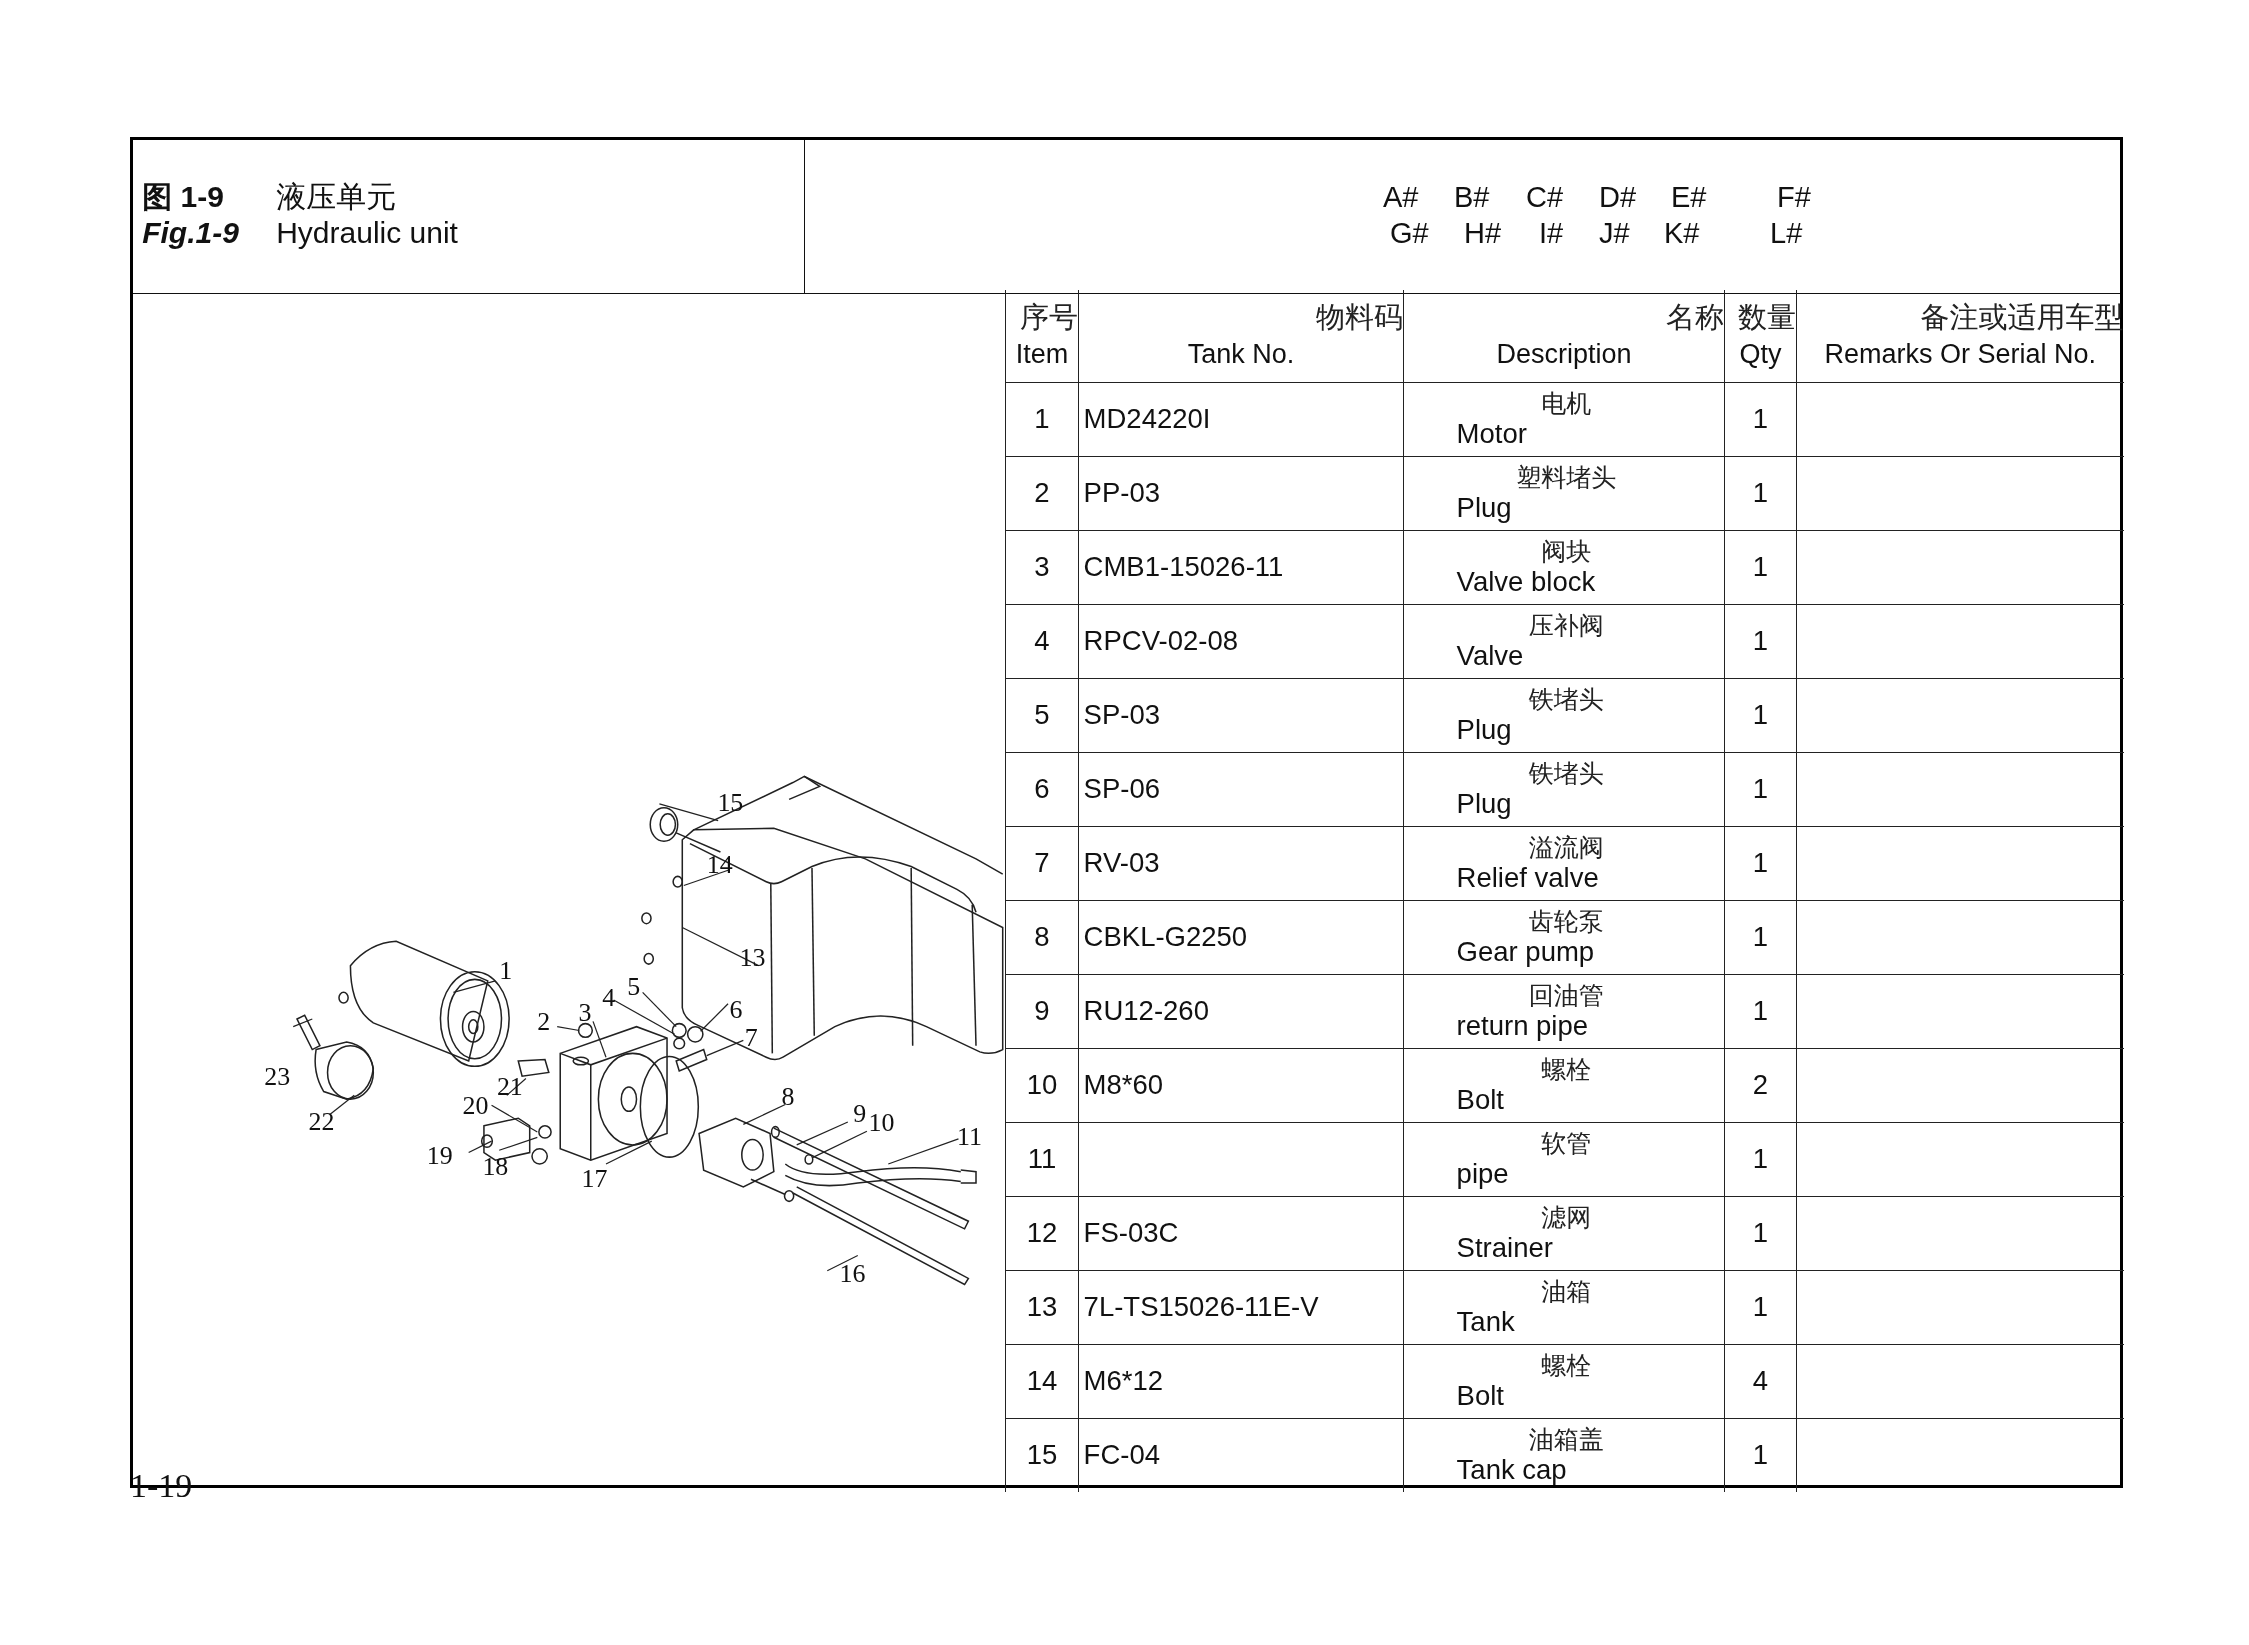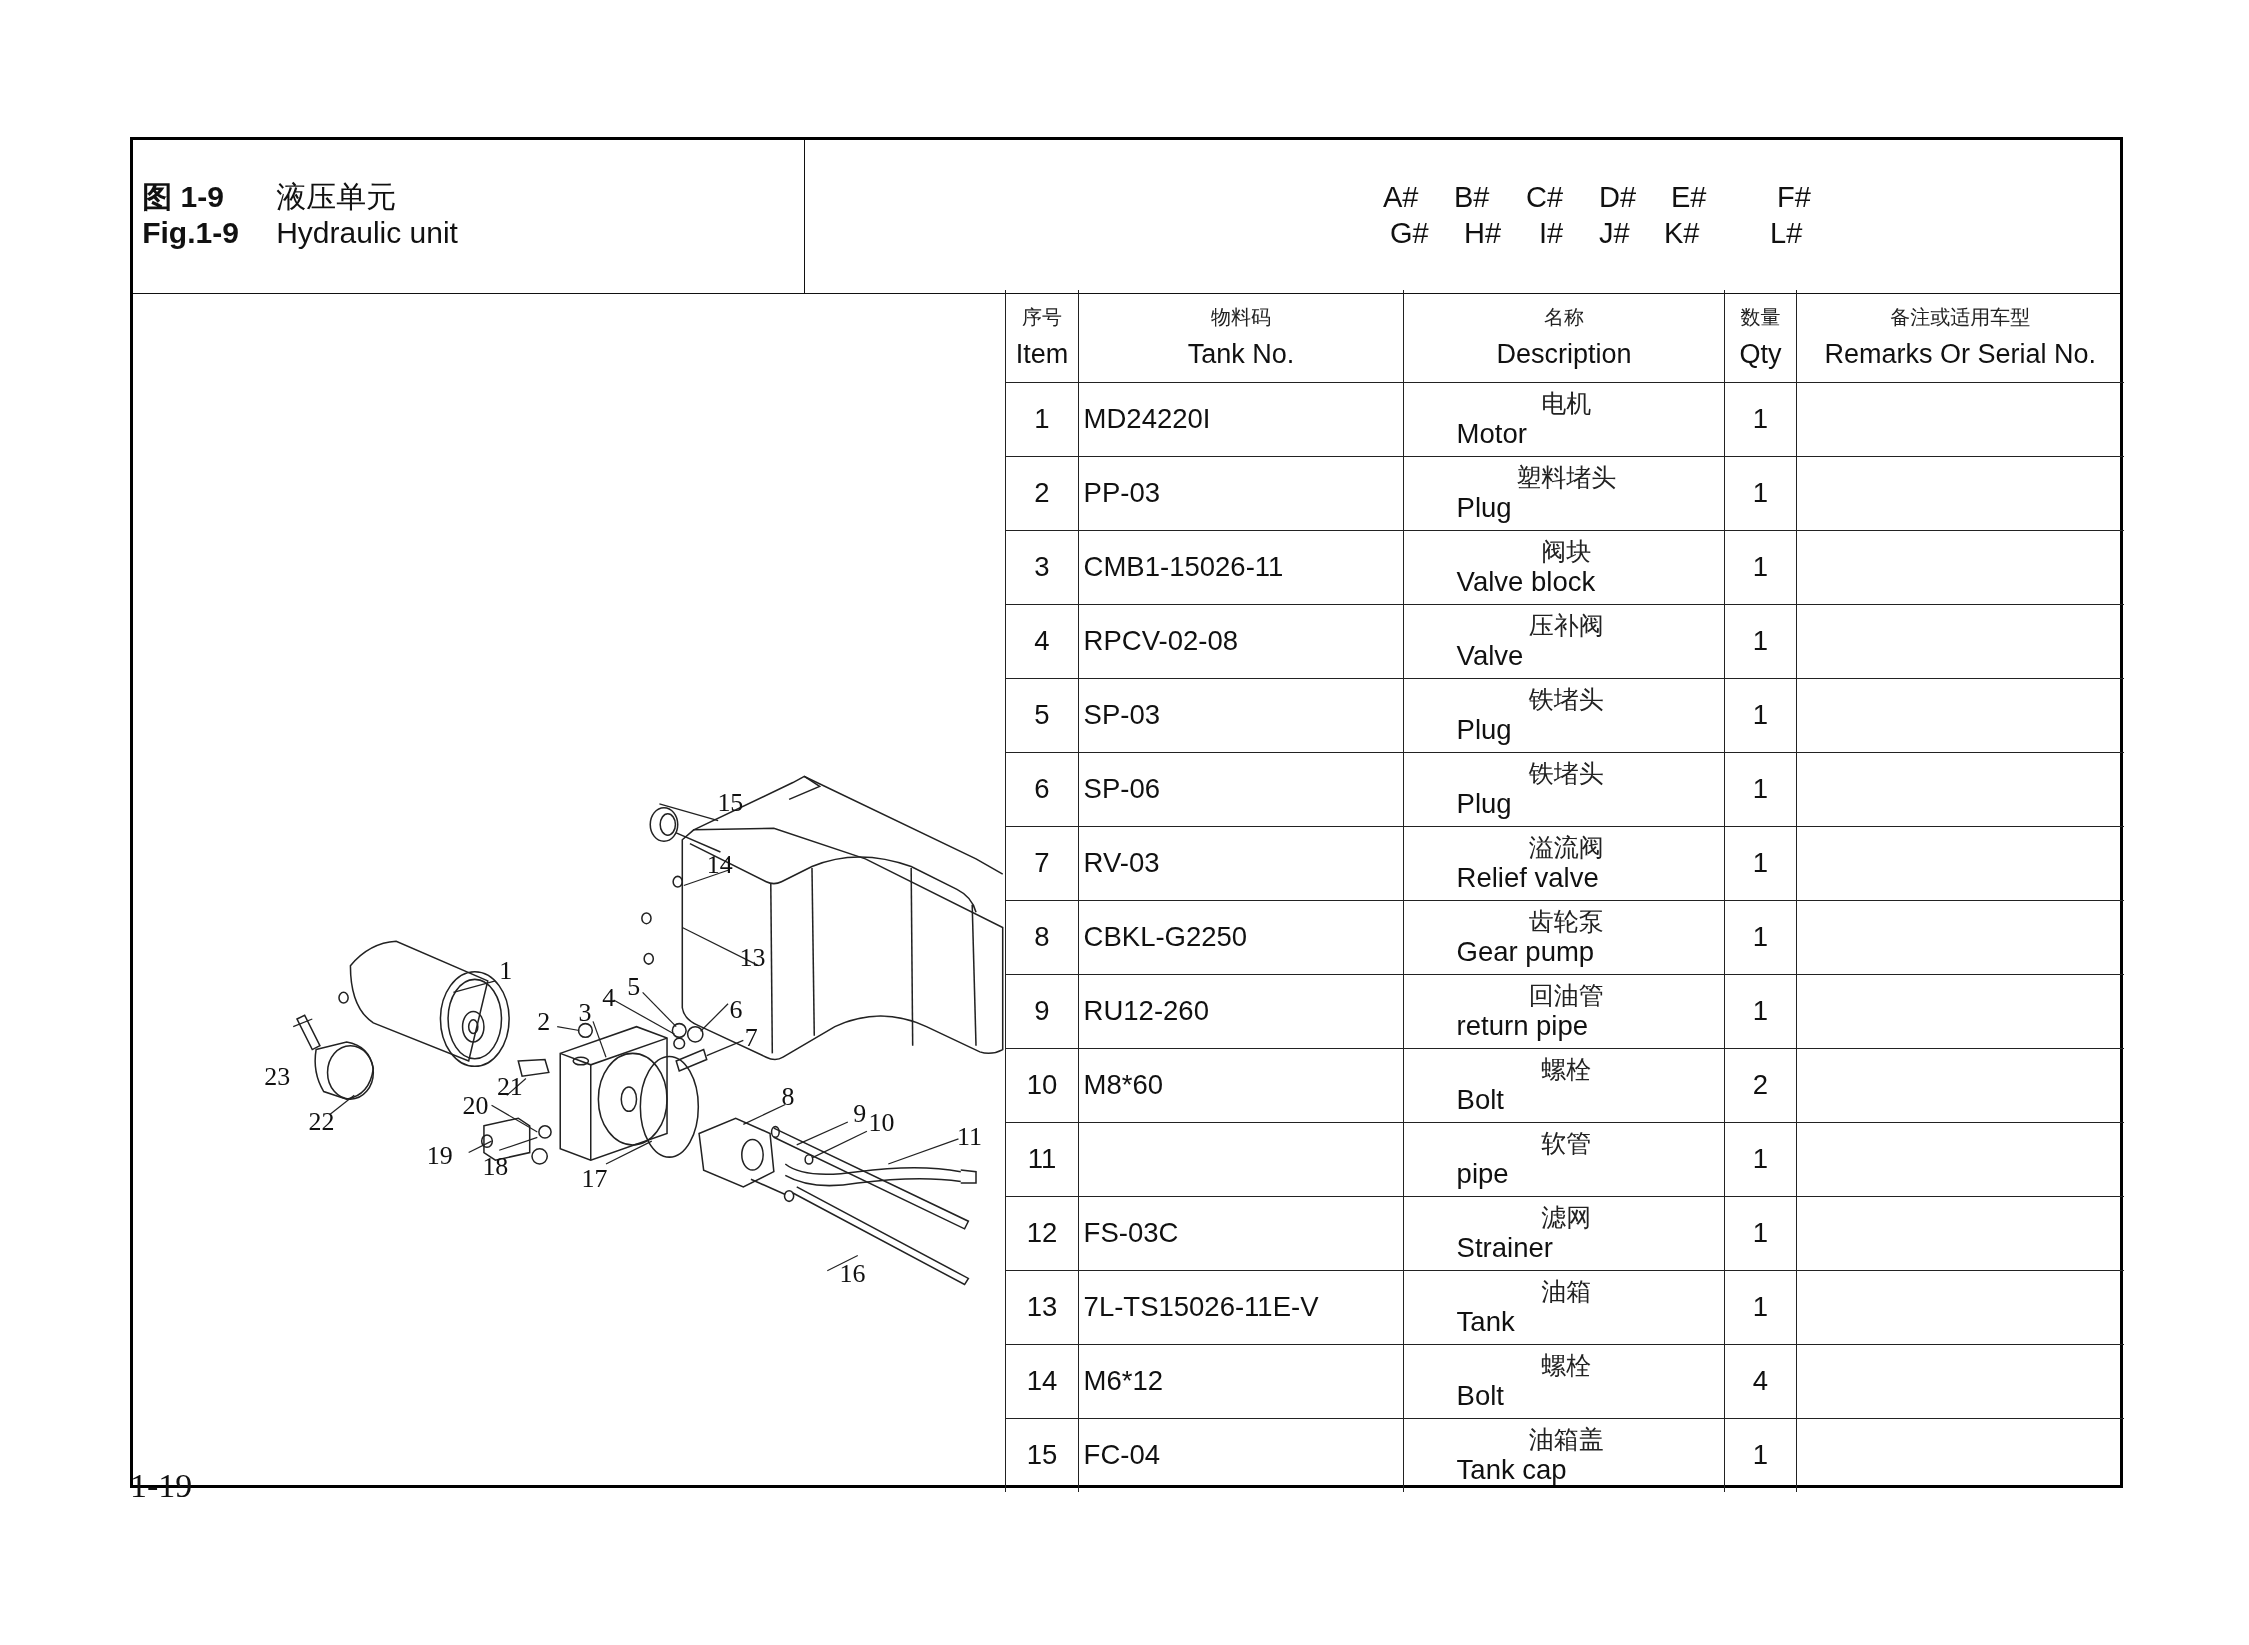--- a/index.html
+++ b/index.html
@@ -46,21 +46,21 @@
     .title-line {
       position: absolute;
       left: 9.2px;
       font-size: 30px;
       line-height: 34px;
       white-space: nowrap;
     }
     .title-line .num { font-weight: bold; display: inline-block; width: 134px; }
     .title-line .name { display: inline-block; }
     .title-line.en .name { font-weight: normal; }
-    .title-line.en .num { font-weight: bold; }
+    .title-line.en .num { font-weight: bold; font-style: italic; }
     .title-line.cn { top: 40px; }
     .title-line.en { top: 76px; }
     .title-line.cn .cnch { font-weight: normal; font-family: "DejaVu Sans", sans-serif; }
 
     .codes-row {
       position: absolute;
       font-size: 29px;
       line-height: 34px;
       white-space: nowrap;
     }
@@ -83,21 +83,21 @@
     }
     .parts-table tr:first-child th { border-top: none; }
     .parts-table th:last-child, .parts-table td:last-child { border-right: none; }
     .parts-table tr:last-child td { border-bottom: none; }
     .parts-table thead th {
       height: 92px;
       text-align: center;
       font-size: 27px;
       line-height: 37px;
     }
-    .parts-table thead th .cn { font-family: Liberation Serif, serif; font-size: 20px; color: #222; display: block; }
+    .parts-table thead th .cn { font-family: Liberation Serif, serif; font-size: 29px; color: #222; display: block; text-align: right; }
     .parts-table thead th .en { display: block; }
     .parts-table tbody td {
       height: 74px;
       font-size: 27.5px;
     }
     .c-item { text-align: center; }
     .c-part { padding-left: 4.6px !important; white-space: nowrap; }
     .c-desc { padding-left: 4.6px !important; line-height: 30.5px; }
     .c-desc .cn { display: block; font-family: "DejaVu Sans", sans-serif; font-size: 25px; color: #222; text-align: center; }
     .c-desc .en { display: block; margin-left: 48px; }

